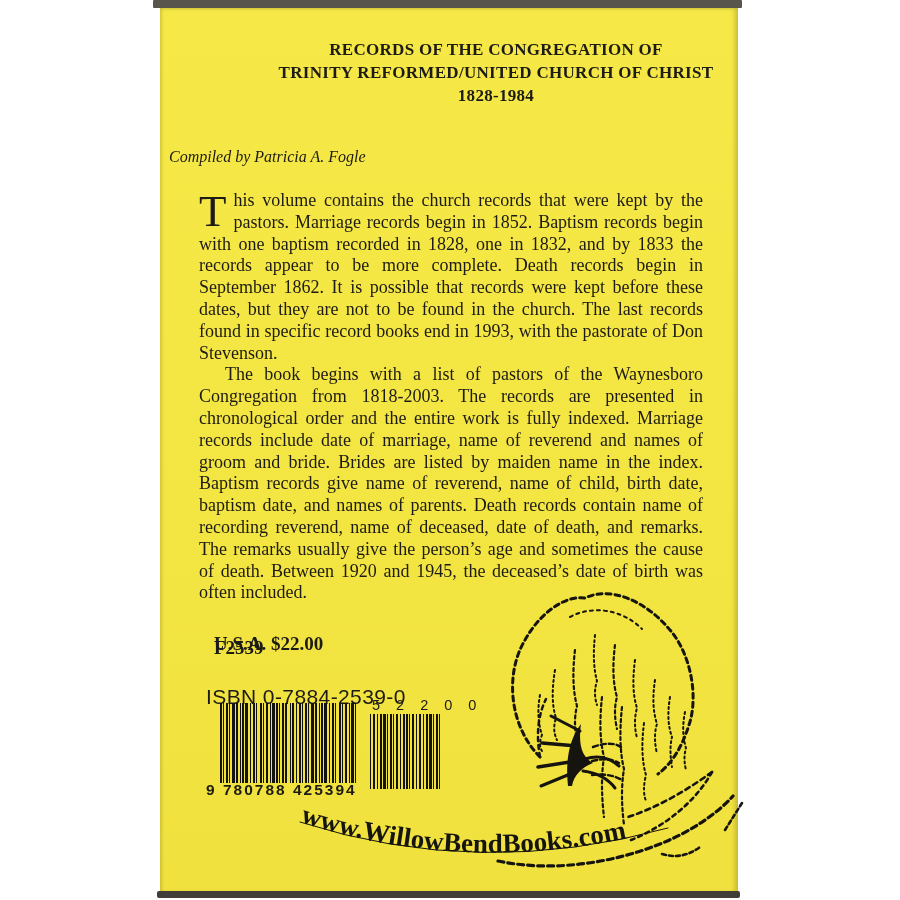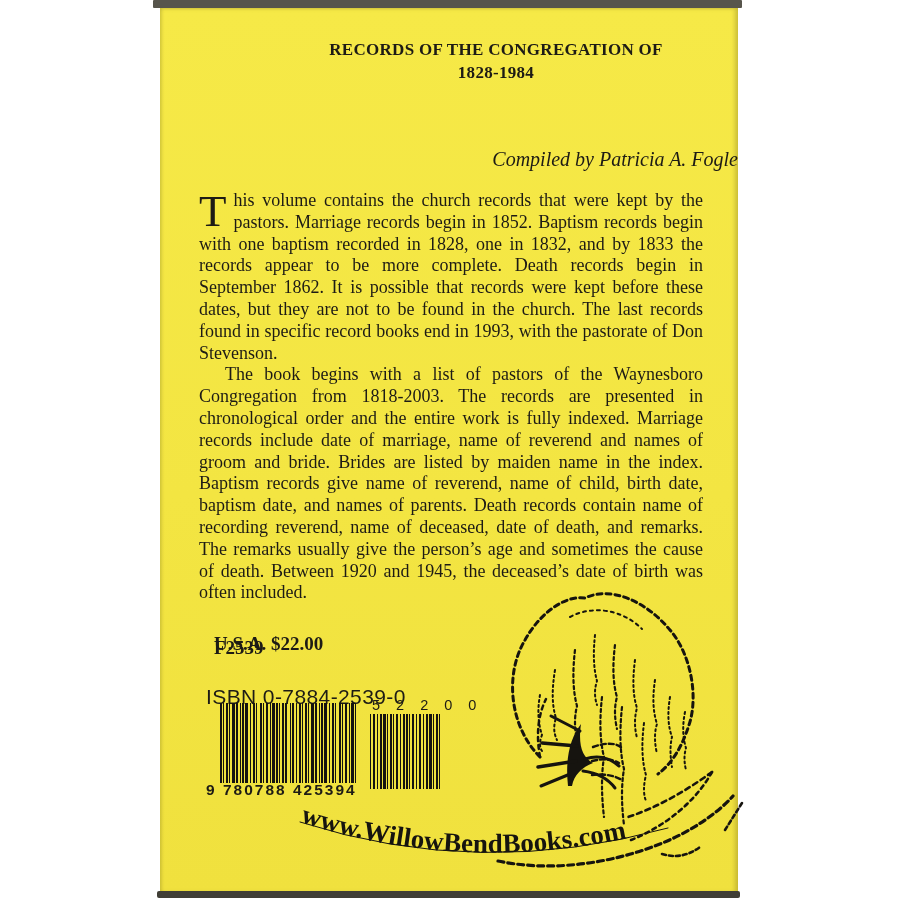--- a/index.html
+++ b/index.html
@@ -5,22 +5,22 @@
   html,body{margin:0;padding:0;background:#ffffff;}
   .page{position:relative;width:900px;height:900px;background:#ffffff;overflow:hidden;
         font-family:"Liberation Serif", serif;color:#1d1b15;}
   .edge-top{position:absolute;left:153px;top:0;width:589px;height:8px;background:#57554c;border-radius:1px;}
   .edge-bottom{position:absolute;left:157px;top:891px;width:583px;height:7px;background:#403e36;border-radius:2px;}
   .cover{position:absolute;left:160px;top:8px;width:578px;height:885px;
          background:linear-gradient(180deg,#f6e947 0%,#f3e542 55%,#f0e13e 100%);
          box-shadow:inset -3px 0 4px rgba(120,110,30,.35), inset 2px 0 3px rgba(120,110,30,.25);}
   .title-block{position:absolute;left:160px;top:38px;width:672px;text-align:center;
                font-weight:700;font-size:17px;line-height:23.2px;letter-spacing:.3px;}
-  .byline{position:absolute;left:160px;top:148px;width:578px;text-align:right;
-          font-style:italic;font-size:20px;}
+  .byline{position:absolute;left:160px;top:148px;width:578px;text-align:left;
+          font-style:italic;font-size:16px;padding-left:9px;}
   .body-text{position:absolute;left:199px;top:190px;width:504px;
              font-size:18px;line-height:21.8px;text-align:justify;}
   .body-text p{margin:0;}
   .dropcap{float:left;font-size:45px;line-height:37px;padding:3px 7px 0 0;}
   .p2{text-indent:26px;}
   .price{position:absolute;left:214px;top:633px;font-weight:700;font-size:19px;}
   .sku{position:absolute;left:214px;top:658px;font-weight:700;font-size:19px;}
   .isbn-label{position:absolute;left:206px;top:685px;font-family:"Liberation Sans",sans-serif;
               font-size:21px;letter-spacing:.4px;}
   .barcode-main{position:absolute;left:218px;top:703px;}
@@ -79,20 +79,21 @@
       <path d="M455 255 L472 228" stroke-width="2.6" stroke-dasharray="4 3"></path>
 
       <path id="webcurve" d="M30 247 Q210 305 398 253" stroke="none" fill="none"></path>
       <text class="webtext">
         <textPath href="#webcurve" startOffset="0">www.WillowBendBooks.com</textPath>
       </text>
     </svg>
 
     <div class="title-block" style="left:0;top:30px;">
       <div>RECORDS OF THE CONGREGATION OF</div>
+      <div>TRINITY REFORMED/UNITED CHURCH OF CHRIST</div>
       <div>1828-1984</div>
     </div>
 
     <div class="byline" style="left:0;top:140px;">Compiled by Patricia A. Fogle</div>
 
     <div class="body-text" style="left:39px;top:182px;">
       <p><span class="dropcap">T</span><span>his volume contains the church records that were kept by the pastors. Marriage records begin in 1852. Baptism records begin with one baptism recorded in 1828, one in 1832, and by 1833 the records appear to be more complete. Death records begin in September 1862. It is possible that records were kept before these dates, but they are not to be found in the church. The last records found in specific record books end in 1993, with the pastorate of Don Stevenson.</span></p>
       <p class="p2">The book begins with a list of pastors of the Waynesboro Congregation from 1818-2003. The records are presented in chronological order and the entire work is fully indexed. Marriage records include date of marriage, name of reverend and names of groom and bride. Brides are listed by maiden name in the index. Baptism records give name of reverend, name of child, birth date, baptism date, and names of parents. Death records contain name of recording reverend, name of deceased, date of death, and remarks. The remarks usually give the person’s age and sometimes the cause of death. Between 1920 and 1945, the deceased’s date of birth was often included.</p>
     </div>
 

